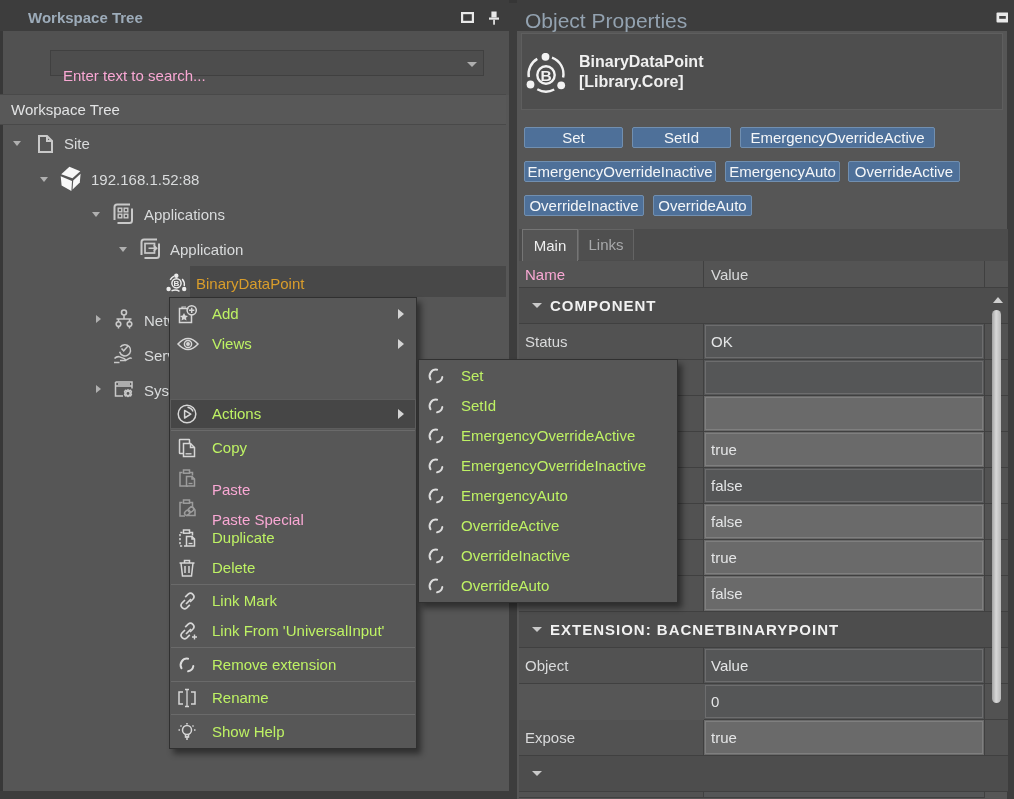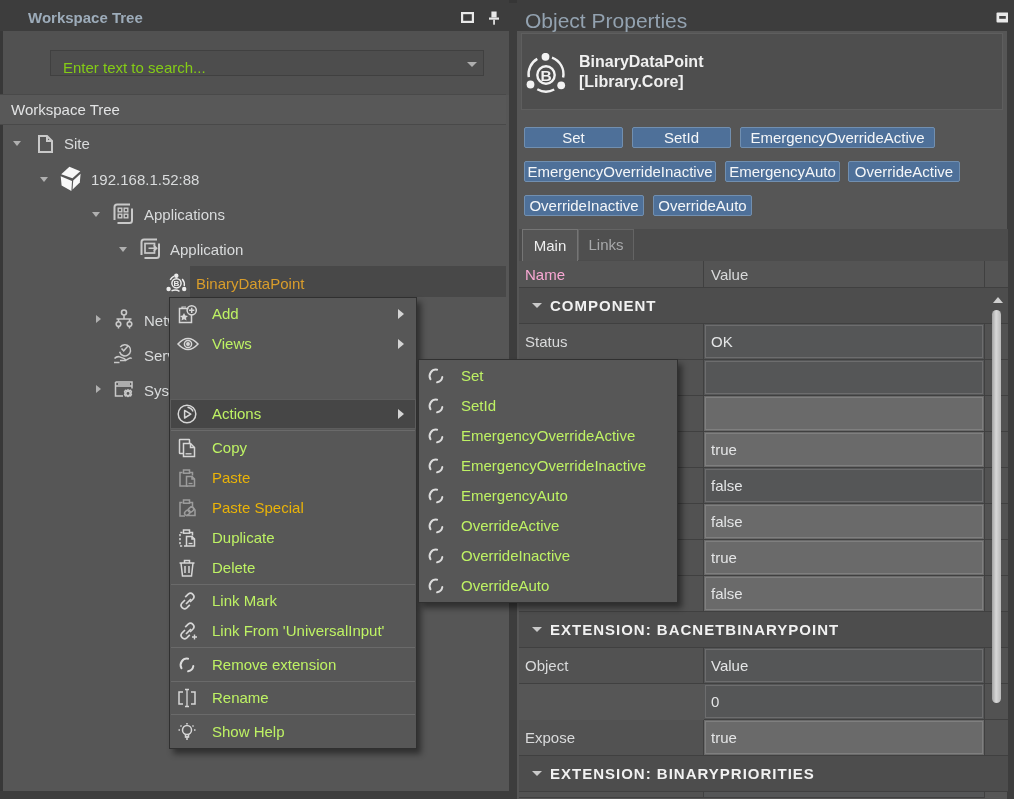--- a/index.html
+++ b/index.html
@@ -11,37 +11,37 @@
 #lhead .title { left:28px; top:9px; font-weight:bold; font-size:15px; color:#9dacba; }
 #rhead { left:517px; top:0; width:497px; height:31px; background:#3d3d3d; }
 #rhead .title { left:8px; top:9px; font-size:21px; color:#93a2b0; }
 #lbody { left:3px; top:31px; width:506px; height:765px; background:#565656; }
 #rbody { left:517px; top:31px; width:490px; height:768px; background:#565656; }
 #divider { left:509px; top:0; width:8px; height:799px; background:#3d3d3d; }
 #redge { left:1008px; top:0; width:6px; height:799px; background:#3d3d3d; }
 #bedge { left:0; top:791px; width:509px; height:8px; background:#3d3d3d; }
 
 #search { left:50px; top:50px; width:434px; height:26px; background:#4d4d4d; border:1px solid #404040; }
-#search .ph { left:12px; top:8px; font-size:15px; color:#84cc16; }
+#search .ph { left:12px; top:16px; font-size:15px; color:#f9a8d4; }
 #search .arr { right:6px; top:11px; width:0; height:0; border-left:5px solid transparent; border-right:5px solid transparent; border-top:5px solid #aeaeae; }
 #wtlabel { left:0px; top:94px; width:506px; height:31px; background:#585858; border-top:1px solid #494949; border-bottom:1px solid #494949; }
 #wtlabel span { position:absolute; left:11px; top:6px; font-size:15px; color:#e2e3e4; }
 
 .trow { position:absolute; height:30px; font-size:15px; color:#d9dbdc; }
 .tarr { position:absolute; width:0; height:0; }
 .tarr.down { border-left:4.5px solid transparent; border-right:4.5px solid transparent; border-top:5.5px solid #b0b0b0; }
 .tarr.right { border-top:4.5px solid transparent; border-bottom:4.5px solid transparent; border-left:5.5px solid #b0b0b0; }
 .ticon { position:absolute; }
 .tsel { left:190px; top:266px; width:316px; height:31px; background:#484848; }
 
 #menu { left:169px; top:297px; width:248px; background:#575757; border:1px solid #303030; box-shadow:4px 5px 6px rgba(0,0,0,0.45); z-index:20; padding:1px 0; }
 .mi { position:relative; height:30px; }
 .mi .ic { position:absolute; left:7px; top:5px; width:20px; height:20px; }
 .mi .txt { position:absolute; left:42px; top:6px; font-size:15px; color:#bef264; }
-.mi.dis .txt { color:#eab308; }
+.mi.dis .txt { color:#f9a8d4;margin-top:12px; }
 .mi.dis .ic { opacity:0.55; }
 .mi .sub { position:absolute; right:12px; top:10px; width:0; height:0; border-top:5px solid transparent; border-bottom:5px solid transparent; border-left:6px solid #d4d4d4; }
 .mi.hl { background:#464646; outline:1px solid #5d5d5d; outline-offset:-1px;margin-top:40px; }
 .msep { height:1px; background:#6a6a6a; margin:1.25px 1px; }
 #submenu { left:418px; top:359px; width:260px; background:#575757; border:1px solid #303030; box-shadow:4px 5px 6px rgba(0,0,0,0.45); z-index:21; padding:1px 0; }
 
 #hbox { left:521px; top:33px; width:482px; height:77px; background:#4e4e4e; border:1px solid #5e5e5e; }
 #hbox .t1 { position:absolute; left:57px; top:19px; font-size:16px; font-weight:bold; color:#f0f0f0; }
 #hbox .t2 { position:absolute; left:57px; top:39px; font-size:16px; font-weight:bold; color:#f0f0f0; }
 .btn { position:absolute; height:21px; background:#4e7099; border:1px solid #718fb0; border-radius:2px; color:#f4f6f8; font-size:15px; text-align:center; line-height:19px; }
@@ -612,21 +612,20 @@
         <span>Expose</span>
       </div>
       <div class="vc lit">
         <div class="inner"></div>
         <span>true</span>
       </div>
       <div class="tail"></div>
     </div>
   <div class="row sec" style="top:495px;height:36px">
       <div class="sarr"></div>
-      <span class="stxt">EXTENSION: BINARYPRIORITIES</span>
     </div>
   <div class="row" style="top:531px;height:6px">
       <div class="nc" style="height:6px"></div>
       <div class="vc" style="height:6px"></div>
     </div>
 </div>
 <div class="abs" id="sbarr"></div>
 <div class="abs" id="sbthumb"></div>
 <div class="abs" id="bedge"></div>
 

